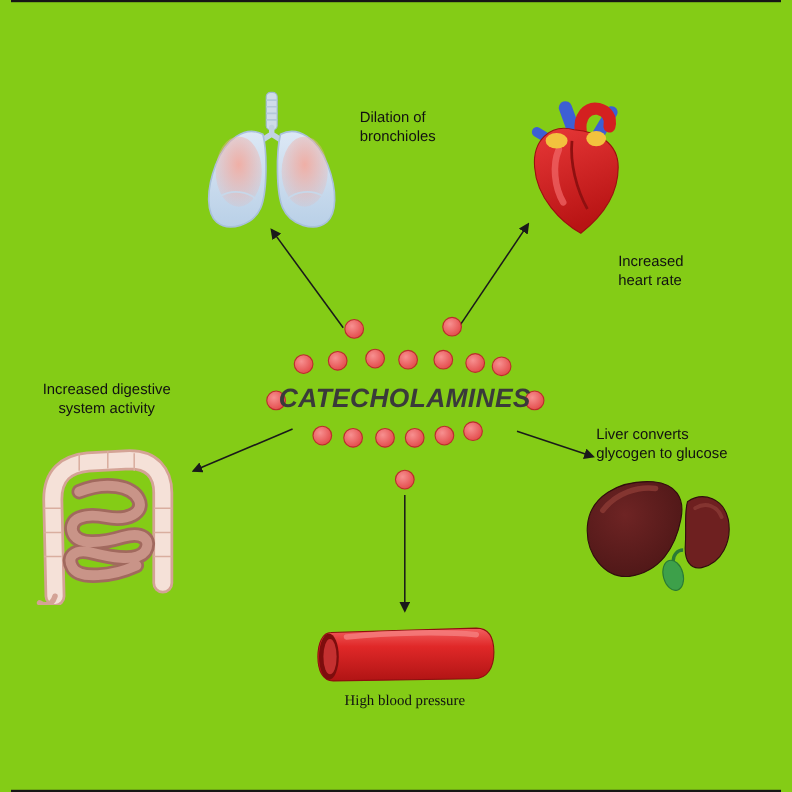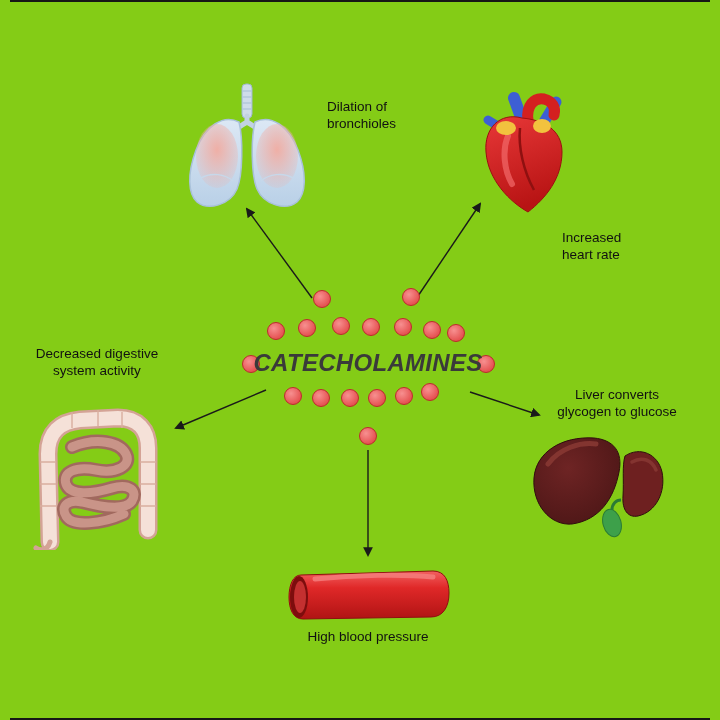--- a/index.html
+++ b/index.html
@@ -13,22 +13,22 @@
   .overlay{position:absolute;left:0;top:0;width:720px;height:720px;}
   .organ{position:absolute;}
   .organ svg{display:block;width:100%;height:100%;}
   .label{
     position:absolute;font-size:13.5px;line-height:1.28;color:#111111;
     white-space:pre-line;
   }
   #lungs-label{left:327px;top:98px;text-align:left;}
   #heart-label{left:530px;top:229px;text-align:left;margin-left:32px;}
   #intestines-label{left:22px;top:345px;width:150px;text-align:center;}
-  #liver-label{left:542px;top:386px;width:150px;text-align:center;}
-  #vessel-label{left:288px;top:628px;width:160px;text-align:center;}
+  #liver-label{left:542px;top:386px;width:150px;}
+  #vessel-label{left:288px;top:628px;width:160px;text-align:center;font-family:Liberation Serif, serif;}
   .title{
     position:absolute;left:368px;top:363px;transform:translate(-50%,-50%);
     font-size:24px;font-weight:bold;color:#3a3a3a;letter-spacing:0.3px;white-space:nowrap;font-style:italic;
   }
 </style>
 </head>
 <body>
 
 <div id="canvas">
 
@@ -161,21 +161,21 @@
       <ellipse cx="16" cy="32" rx="9" ry="21" fill="#7d0d0d"></ellipse>
       <ellipse cx="17" cy="32" rx="6" ry="16" fill="#c43030"></ellipse>
       <path d="M32,14 C72,10 120,9 150,12" stroke="#f58080" stroke-width="5" fill="none" opacity="0.8" stroke-linecap="round"></path>
     </svg>
   </div>
 
   <div class="label" id="lungs-label">Dilation of
 bronchioles</div>
   <div class="label" id="heart-label">Increased
 heart rate</div>
-  <div class="label" id="intestines-label">Decreased digestive
+  <div class="label" id="intestines-label">Increased digestive
 system activity</div>
   <div class="label" id="liver-label">Liver converts
 glycogen to glucose</div>
   <div class="label" id="vessel-label">High blood pressure</div>
 
   <div class="title">CATECHOLAMINES</div>
 
 </div>
 
 </body></html>

